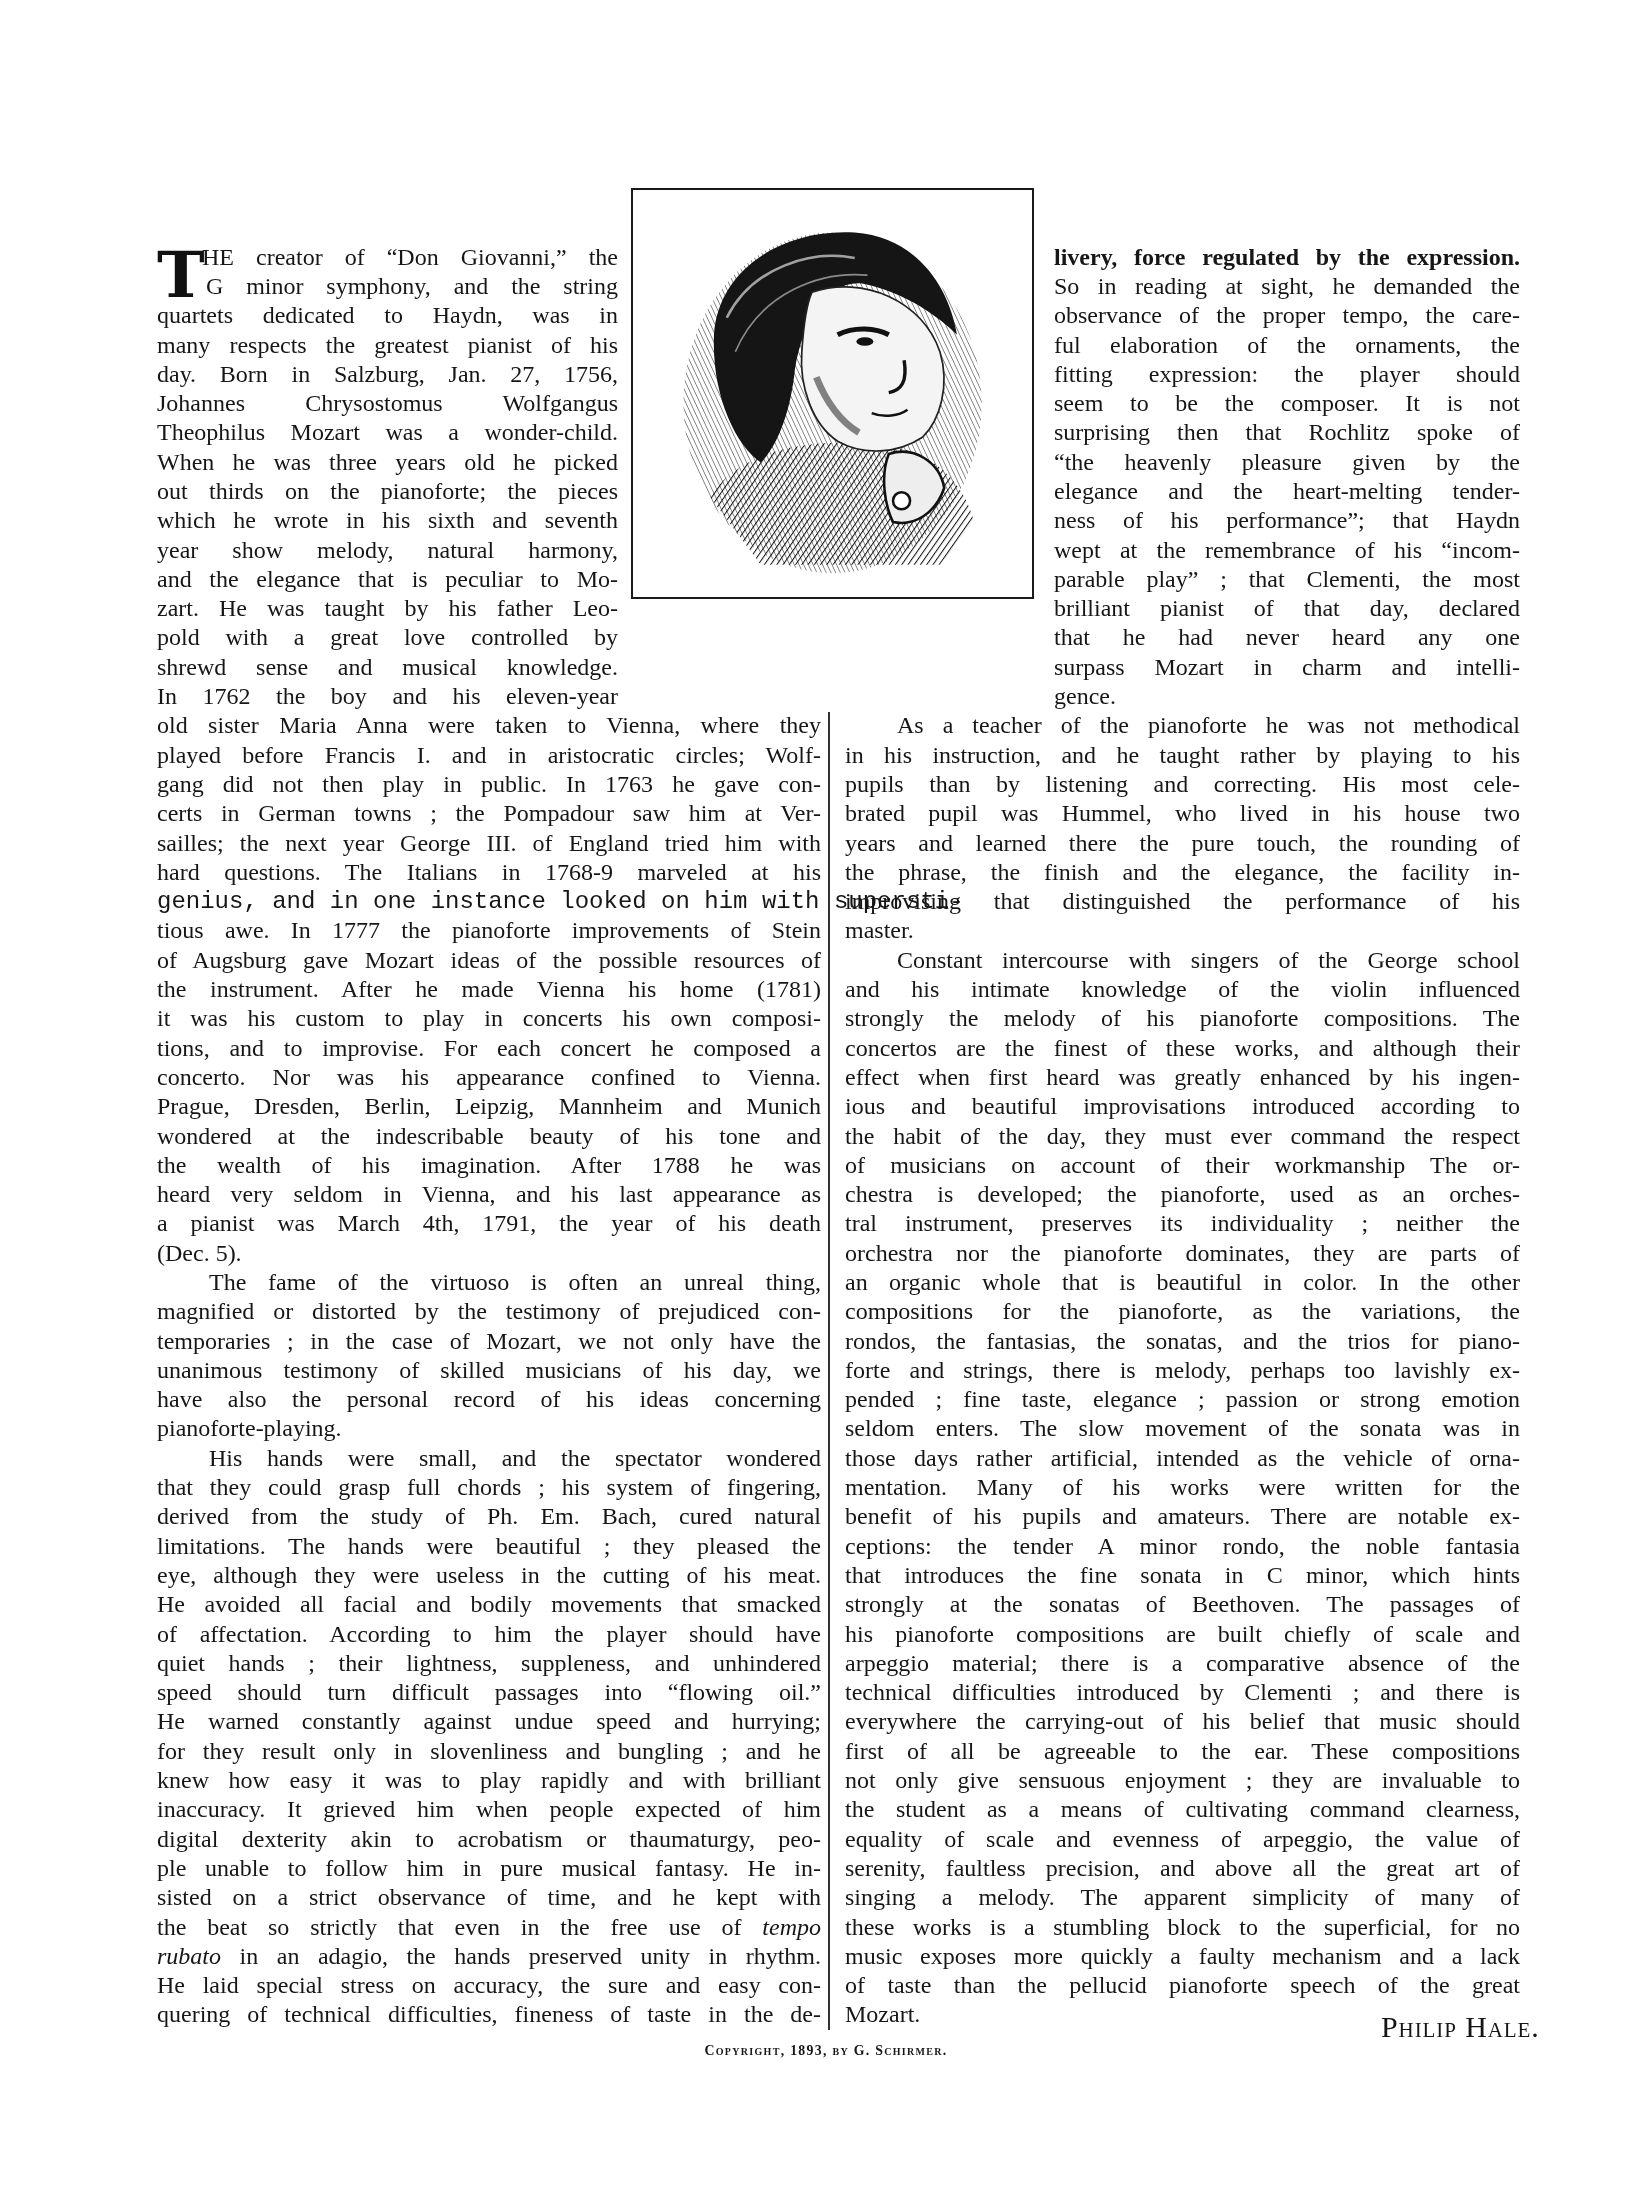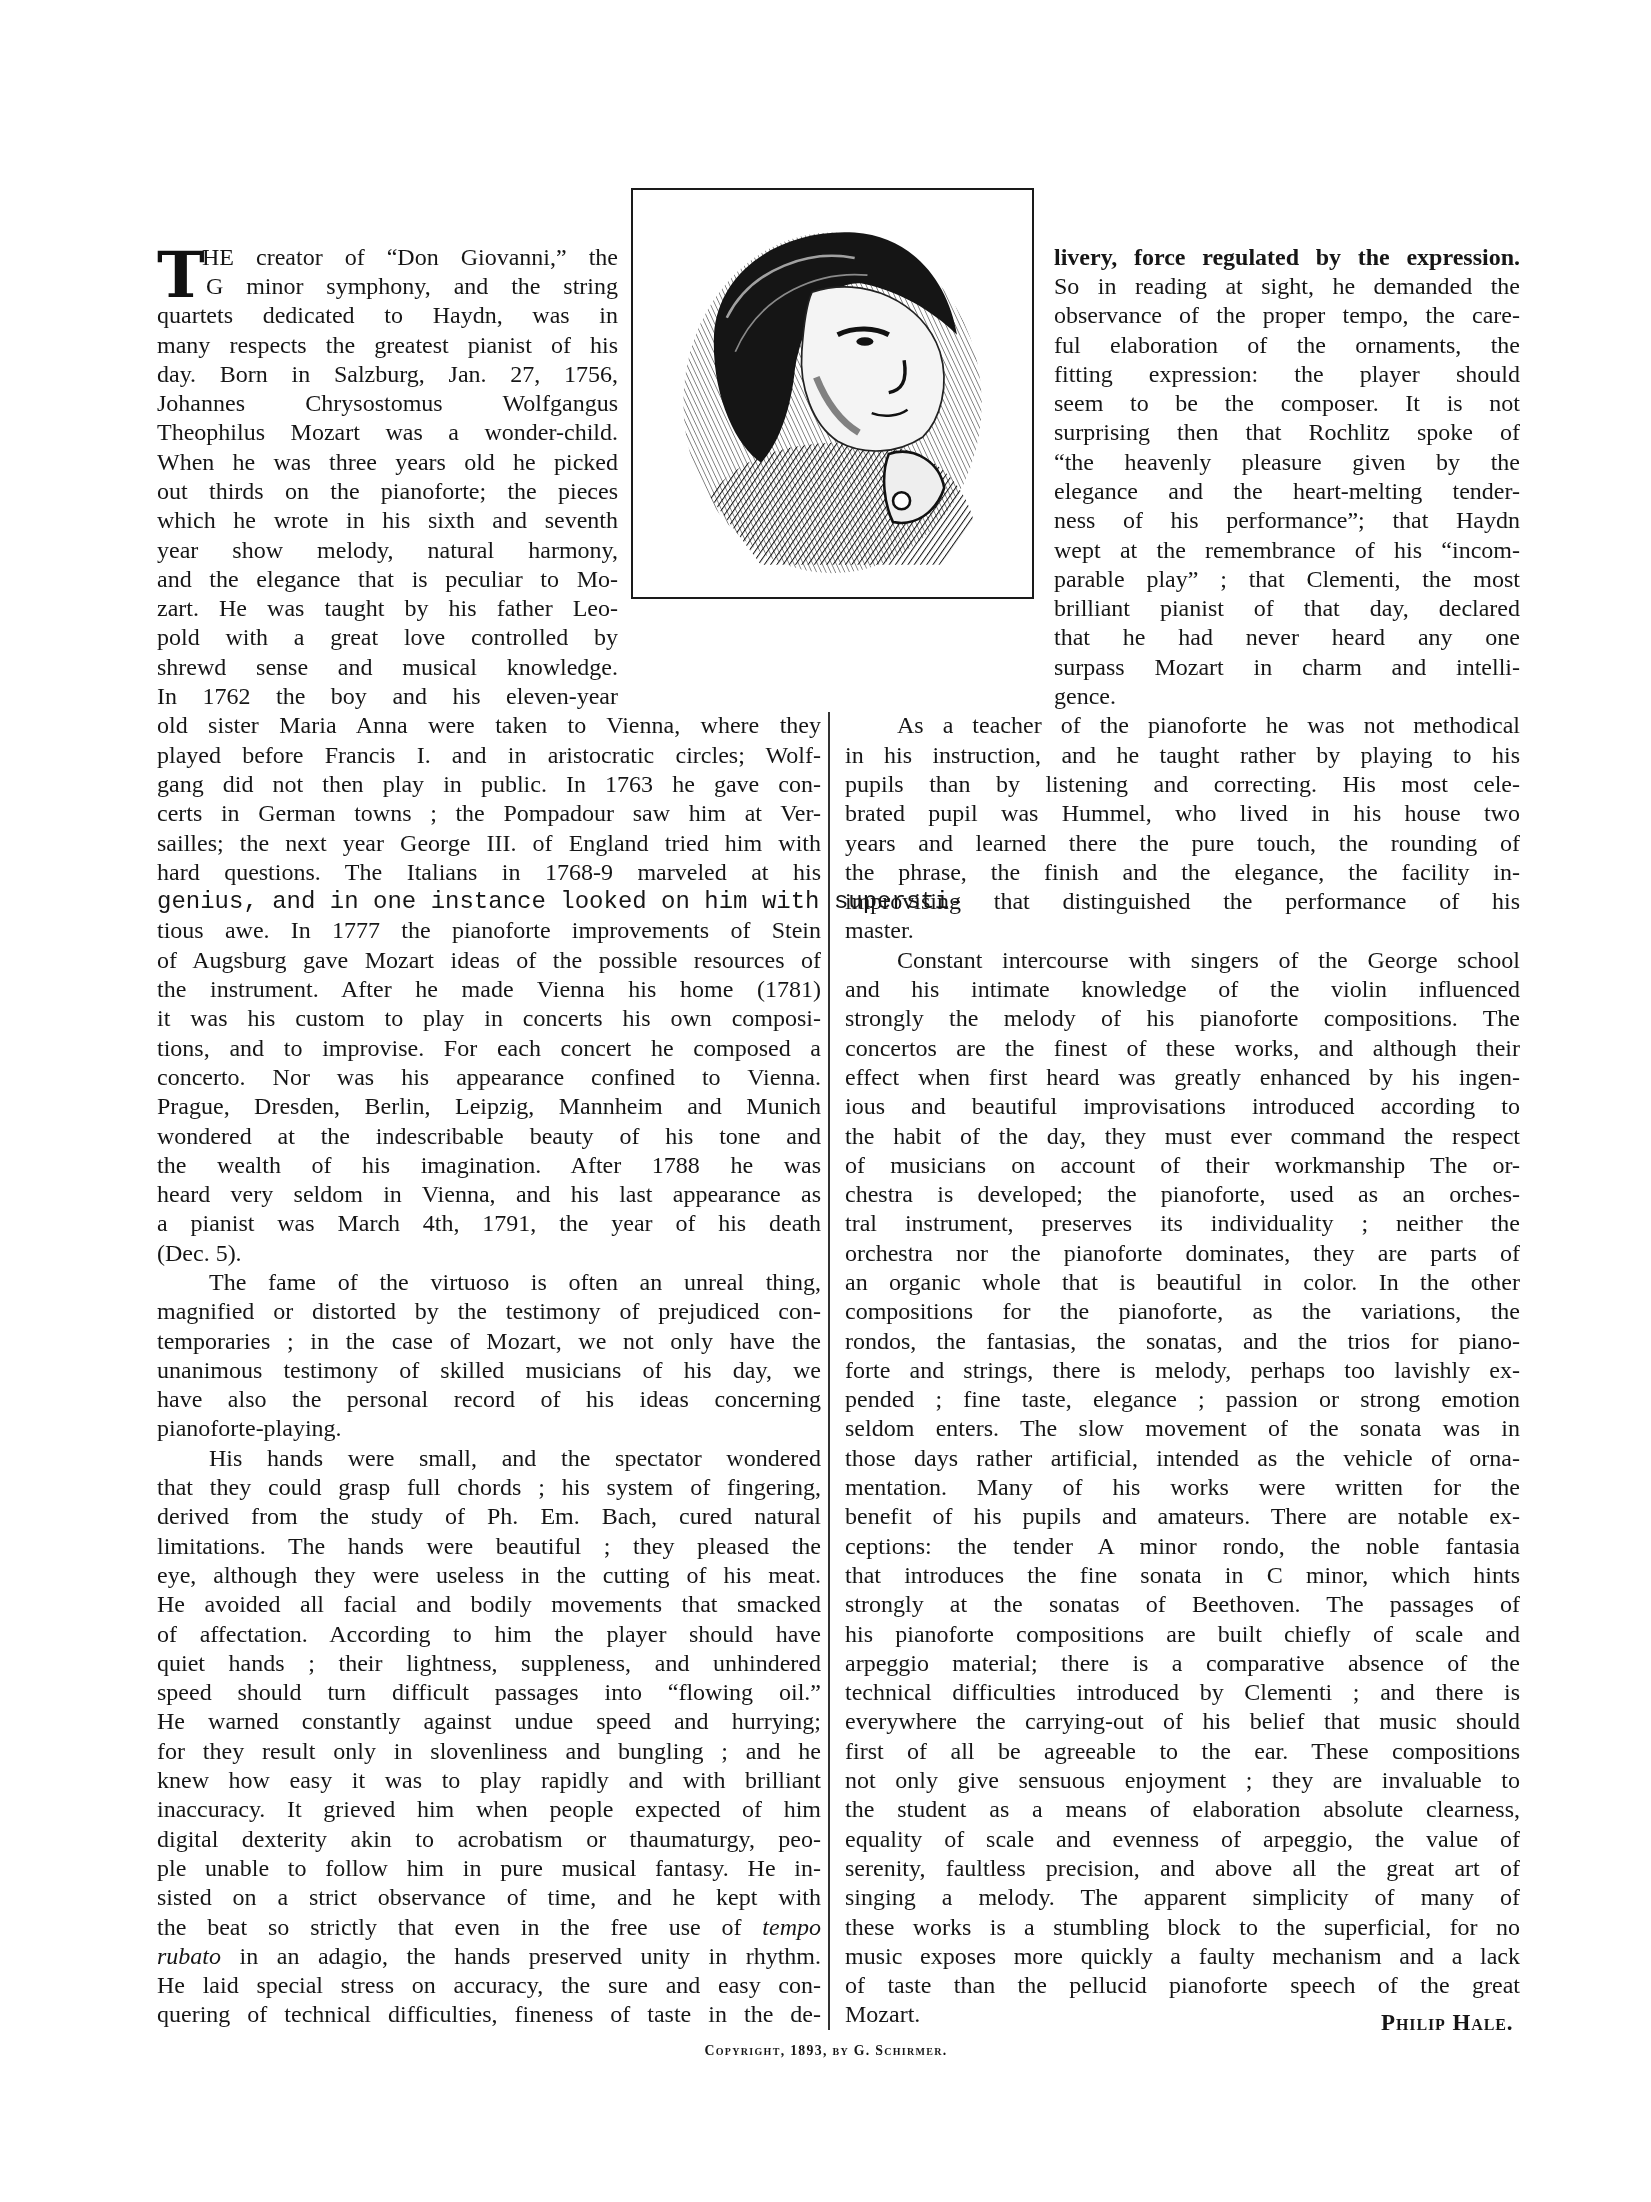--- a/index.html
+++ b/index.html
@@ -9,21 +9,21 @@
           text-align: justify; text-align-last: justify; height: 29px; }
   .line.last { text-align-last: left; }
   .line.indent { text-indent: 52px; }
   .bold { font-weight: bold; }
   .dropcap { position: absolute; left: 157px; top: 243px; font-size: 64px; line-height: 64px;
              font-family: "DejaVu Serif", serif; font-weight: bold; color: #111; }
   .portrait-frame { position: absolute; left: 631px; top: 188px; width: 403px; height: 411px;
                     border: 2.6px solid #1a1a1a; box-sizing: border-box; background: #fff; }
   .portrait-frame svg { position: absolute; left: 0; top: 0; width: 100%; height: 100%; }
   .divider { position: absolute; left: 828px; top: 712px; width: 1.7px; height: 1318px; background: #333; }
-  .signature { position: absolute; left: 1381px; top: 2010px; font-size: 23px; font-weight: bold;
+  .signature { position: absolute; left: 1381px; top: 2010px; font-size: 30px; font-weight: normal;
                font-variant: small-caps; letter-spacing: 0.9px; }
   .copyright { position: absolute; left: 0; width: 1652px; top: 2043px; text-align: center;
                font-size: 13.8px; font-weight: bold; font-variant: small-caps; letter-spacing: 1.3px; }
 </style>
 </head>
 <body>
 
 <div class="dropcap">T</div>
 
 <div class="portrait-frame">
@@ -169,21 +169,21 @@
     <div class="line" style="left: 845px; width: 675px; top: 1502px;">benefit of his pupils and amateurs.  There are notable ex-</div>
     <div class="line" style="left: 845px; width: 675px; top: 1532px;">ceptions: the tender A minor rondo, the noble fantasia</div>
     <div class="line" style="left: 845px; width: 675px; top: 1561px;">that introduces the fine sonata in C minor, which hints</div>
     <div class="line" style="left: 845px; width: 675px; top: 1590px;">strongly at the sonatas of Beethoven.  The passages of</div>
     <div class="line" style="left: 845px; width: 675px; top: 1620px;">his pianoforte compositions are built chiefly of scale and</div>
     <div class="line" style="left: 845px; width: 675px; top: 1649px;">arpeggio material; there is a comparative absence of the</div>
     <div class="line" style="left: 845px; width: 675px; top: 1678px;">technical difficulties introduced by Clementi ; and there is</div>
     <div class="line" style="left: 845px; width: 675px; top: 1707px;">everywhere the carrying-out of his belief that music should</div>
     <div class="line" style="left: 845px; width: 675px; top: 1737px;">first of all be agreeable to the ear.  These compositions</div>
     <div class="line" style="left: 845px; width: 675px; top: 1766px;">not only give sensuous enjoyment ; they are invaluable to</div>
-    <div class="line" style="left: 845px; width: 675px; top: 1795px;">the student as a means of elaboration absolute clearness,</div>
+    <div class="line" style="left: 845px; width: 675px; top: 1795px;">the student as a means of cultivating command clearness,</div>
     <div class="line" style="left: 845px; width: 675px; top: 1825px;">equality of scale and evenness of arpeggio, the value of</div>
     <div class="line" style="left: 845px; width: 675px; top: 1854px;">serenity, faultless precision, and above all the great art of</div>
     <div class="line" style="left: 845px; width: 675px; top: 1883px;">singing a melody.  The apparent simplicity of many of</div>
     <div class="line" style="left: 845px; width: 675px; top: 1913px;">these works is a stumbling block to the superficial, for no</div>
     <div class="line" style="left: 845px; width: 675px; top: 1942px;">music exposes more quickly a faulty mechanism and a lack</div>
     <div class="line" style="left: 845px; width: 675px; top: 1971px;">of taste than the pellucid pianoforte speech of the great</div>
     <div class="line last" style="left: 845px; width: 675px; top: 2000px;">Mozart.</div>
   </div>
 
 <div class="signature">Philip Hale.</div>

